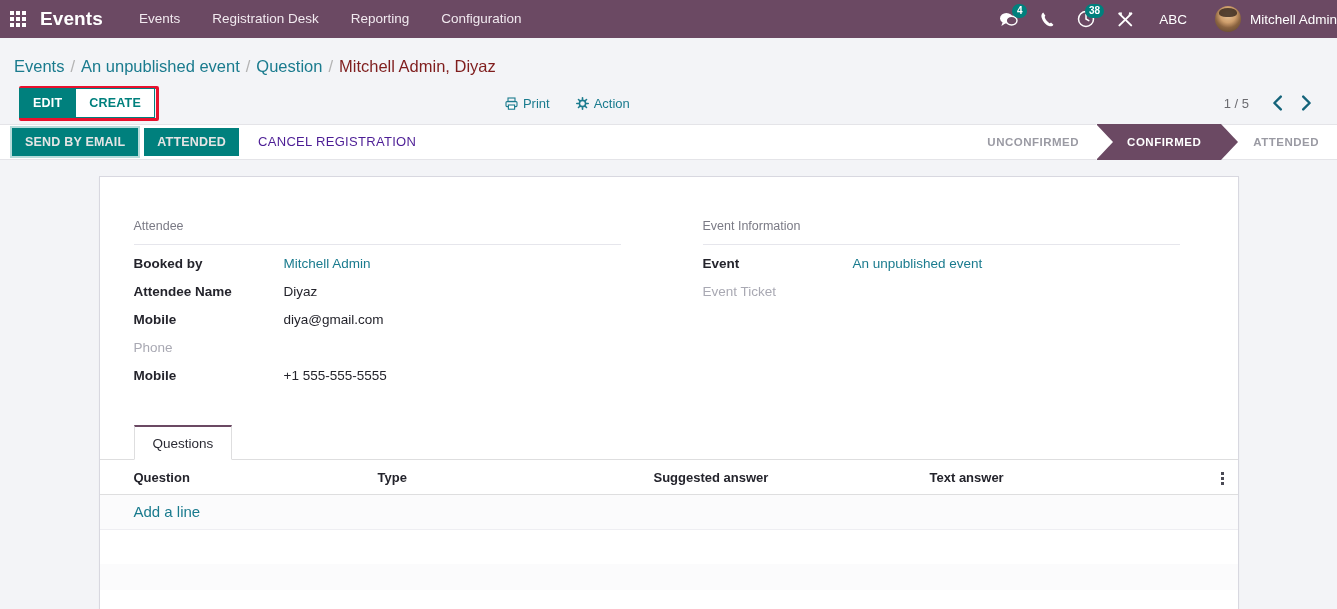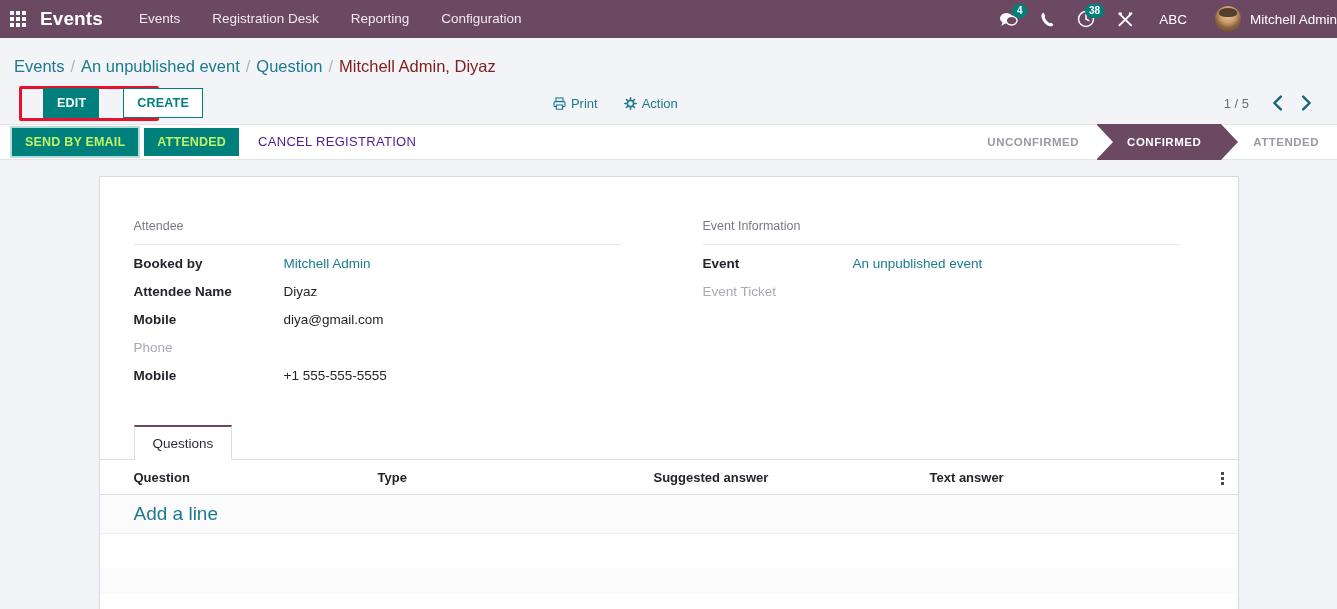--- a/index.html
+++ b/index.html
@@ -160,21 +160,20 @@
   .btn-group { display: inline-flex; position: relative; z-index: 2; }
   .btn {
     font-size: 12.5px;
     font-weight: 700;
     letter-spacing: .2px;
     padding: 6px 13px;
     border: 1px solid #00807d;
     cursor: pointer;
     line-height: 1.3;
     white-space: nowrap;
-    margin-left: 24px;
   }
   .btn-primary { background: #00807d; color: #ffffff; border-right: none; }
   .btn-secondary { background: #ffffff; color: #00807d; }
   .cp-mid {
     display: flex;
     align-items: center;
     margin-left: 345px;
   }
   .cp-action {
     font-size: 13px;
@@ -219,21 +218,21 @@
     font-size: 12.5px;
     font-weight: 700;
     letter-spacing: .2px;
     padding: 5px 12px;
     margin-right: 6px;
     cursor: pointer;
     border: 1px solid transparent;
     white-space: nowrap;
     line-height: 1.35;
   }
-  .sb-btn.teal { background: #00807d; color: #bef264; border-color: #00807d; }
+  .sb-btn.teal { background: #00807d; color: #e5e5e5; border-color: #00807d; }
   .sb-btn.focused { box-shadow: 0 0 0 2px rgba(0,128,125,.28); }
   .sb-btn.plain { background: transparent; color: #4c1d95; font-weight: 400; font-size: 13px; letter-spacing: .3px; }
 
   .statusbar {
     margin-left: auto;
     display: flex;
     align-items: stretch;
     height: 36px;
     padding-right: 0;
   }
@@ -369,21 +368,21 @@
     cursor: pointer;
     vertical-align: middle;
   }
   .opt-dots i { width: 3px; height: 3px; background: #4a4a55; display: block; border-radius: 0; }
   .add-row td {
     padding: 8px 8px 8px 34px;
     background: #fbfbfc;
     border-bottom: 1px solid #eeeef2;
   }
   .add-line {
-    font-size: 19px;
+    font-size: 15px;
     color: #1a7b8e;
     cursor: pointer;
   }
   .filler-row td { height: 34px; background: #ffffff; border-bottom: 1px solid transparent; }
   .stripe-row td { height: 26px; background: #fbfbfc; }
 </style>
 </head>
 <body>
 
 <div class="navbar">

